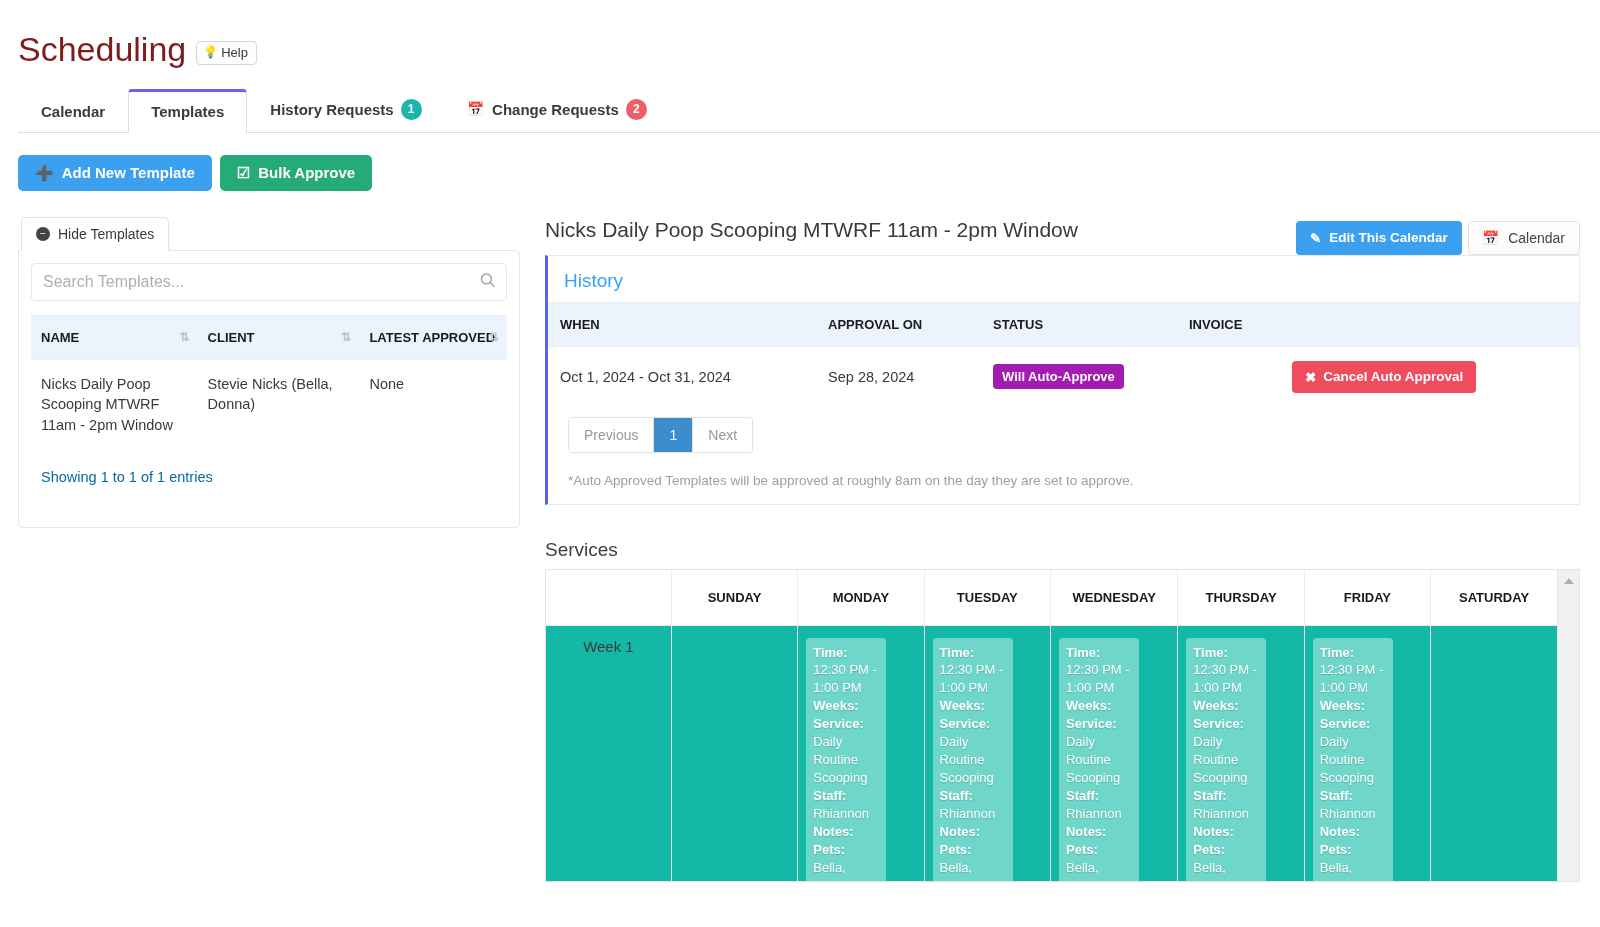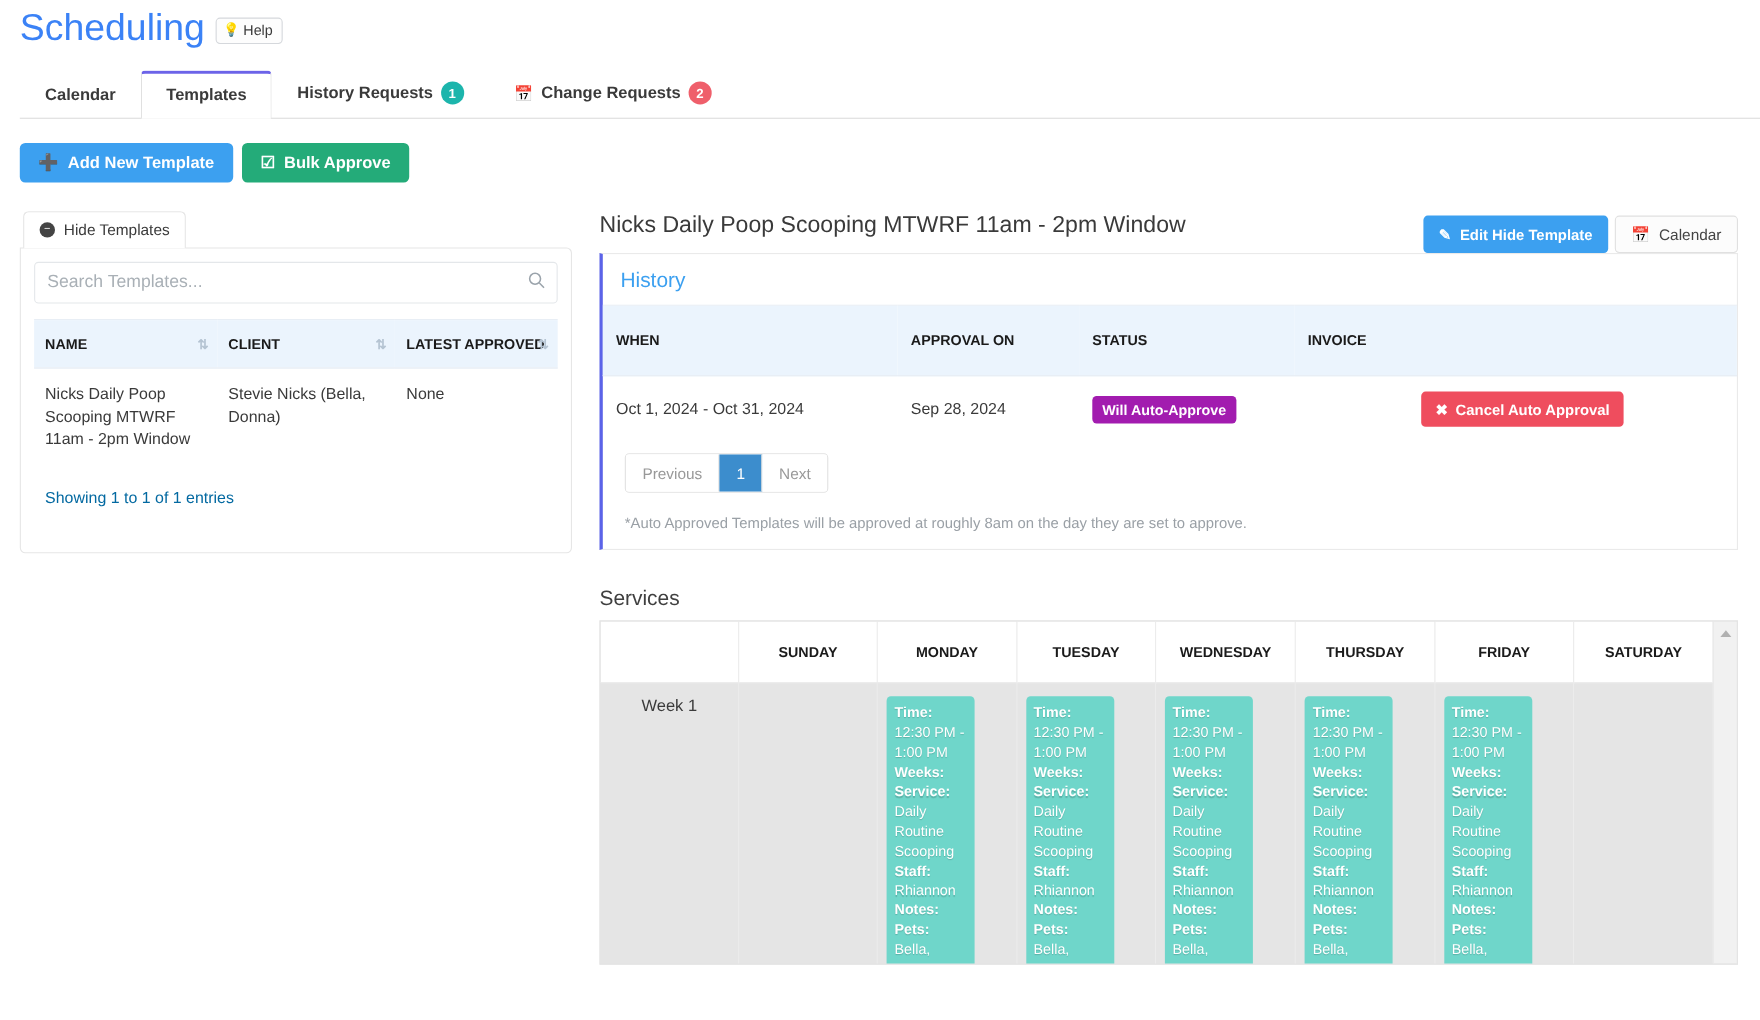--- a/index.html
+++ b/index.html
@@ -15,22 +15,23 @@
   
   .page-head {
     display: flex;
     align-items: baseline;
     gap: 10px;
     padding: 6px 0 0 18px;
   }
   .page-title {
     font-size: 34px;
     font-weight: 400;
-    color: #3b82f6;
+    color: #7f1d1d;
     line-height: 1.15;
+    margin-top: 24px;
   }
   .help-btn {
     border: 1px solid #d5d8dc;
     background: #fdfdfd;
     border-radius: 4px;
     font-size: 13px;
     padding: 3px 8px 4px 6px;
     color: #3a3a3a;
     display: inline-flex;
     align-items: center;
@@ -244,21 +245,21 @@
     padding: 14px 16px 10px;
     font-weight: 400;
   }
   table.hist { width: 100%; border-collapse: collapse; table-layout: fixed; }
   table.hist th {
     background: #ebf4fd;
     text-align: left;
     font-size: 13px;
     font-weight: bold;
     color: #1a1a1a;
-    padding: 24px 12px;
+    padding: 14px 12px;
     border-top: 1px solid #e8eef5;
     border-bottom: 1px solid #e8eef5;
   }
   table.hist td {
     padding: 14px 12px;
     font-size: 14.5px;
     color: #3a3a3a;
     vertical-align: middle;
   }
   .badge-approve {
@@ -305,21 +306,21 @@
   .services-title {
     color: #404040;
     font-size: 19px;
     margin: 34px 0 8px 0;
   }
   .svc-scroll {
     border: 1px solid #e4e4e4;
     position: relative;
     overflow: hidden;
     height: 313px;
-    background: #e5e5e5;
+    background: #14b8a6;
   }
   table.svc { width: calc(100% - 22px); border-collapse: collapse; table-layout: fixed; }
   table.svc th {
     font-size: 13px;
     font-weight: bold;
     color: #1a1a1a;
     text-align: center;
     padding: 20px 4px;
     border-right: 1px solid #ececec;
     border-bottom: 1px solid #ececec;
@@ -461,21 +462,21 @@
 
   <div class="right-col">
 
     <div class="tmpl-head">
       <div>
         <div class="tmpl-title">Nicks Daily Poop Scooping MTWRF 11am - 2pm Window</div>
       </div>
       <div class="head-btns">
         <button class="btn-sm btn-edit">
           <span>✎</span>
-          <span>Edit Hide Template</span>
+          <span>Edit This Calendar</span>
         </button>
         <button class="btn-sm btn-calendar">
           <span>📅</span>
           <span>Calendar</span>
         </button>
       </div>
     </div>
 
     <div class="panel">
       <div class="panel-title">History</div>

